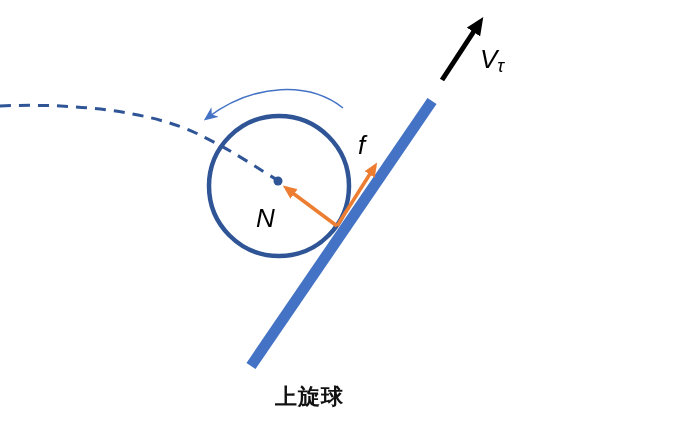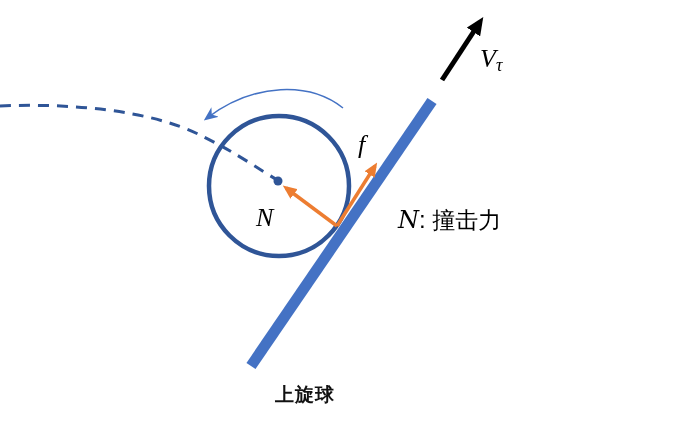--- a/index.html
+++ b/index.html
@@ -1,25 +1,25 @@
 <!DOCTYPE html>
 <html><head>
   <meta charset="utf-8">
   <style>
     html, body { margin: 0; padding: 0; background: #ffffff; }
     body { width: 700px; height: 435px; position: relative; overflow: hidden; font-family: "DejaVu Sans", sans-serif; }
     #diagram { position: absolute; left: 0; top: 0; width: 700px; height: 435px; }
-    .math { font-family: Liberation Serif, serif; font-style: italic; }
+    .math { font-family: Liberation Sans, sans-serif; font-style: italic; }
     .lbl { position: absolute; color: #000; white-space: nowrap; }
     .legend { position: absolute; left: 398px; top: 203px; font-size: 24px; line-height: 34px; color: #000; }
     .legend-row { white-space: nowrap; }
     .legend-sym { font-family: "DejaVu Serif", "Liberation Serif", serif; font-style: italic; }
     .legend-sep { font-family: "Liberation Sans", sans-serif; }
     .legend-text { font-family: "DejaVu Sans", sans-serif; font-size: 23px; }
-    .caption { position: absolute; left: 275px; top: 382px; font-size: 19px; font-weight: bold; font-family: "DejaVu Sans", sans-serif; color: #111; letter-spacing: 1px; }
+    .caption { position: absolute; left: 275px; top: 382px; font-size: 22px; font-weight: bold; font-family: "DejaVu Sans", sans-serif; color: #111; letter-spacing: 1px; }
     sub { font-size: 0.7em; vertical-align: -0.2em; }
   </style>
 </head>
 <body>
 
 <svg id="diagram" viewBox="0 0 700 435" xmlns="http://www.w3.org/2000/svg">
   <defs>
     <marker id="ah-orange" markerWidth="8" markerHeight="8" refX="6" refY="4" orient="auto" markerUnits="userSpaceOnUse">
       <path d="M0,0 L8,4 L0,8 Z" fill="#ED7D31"></path>
     </marker>
@@ -50,18 +50,15 @@
   <line x1="442" y1="80" x2="480" y2="22" stroke="#000" stroke-width="5" marker-end="url(#ah-black)"></line>
 </svg>
 
 <div class="lbl math" style="left:480px; top:44px; font-size:26px;">
   <span>V</span><sub>τ</sub>
 </div>
 <div class="lbl math" style="left:358px; top:130px; font-size:26px;">f</div>
 <div class="lbl math" style="left:256px; top:203px; font-size:26px;">N</div>
 
 <div class="legend">
-  <div class="legend-row">
-    <span class="legend-sym">N</span><span class="legend-sep">: </span><span class="legend-text">撞击力</span>
-  </div>
 </div>
 
 <div class="caption">上旋球</div>
 
 </body></html>

